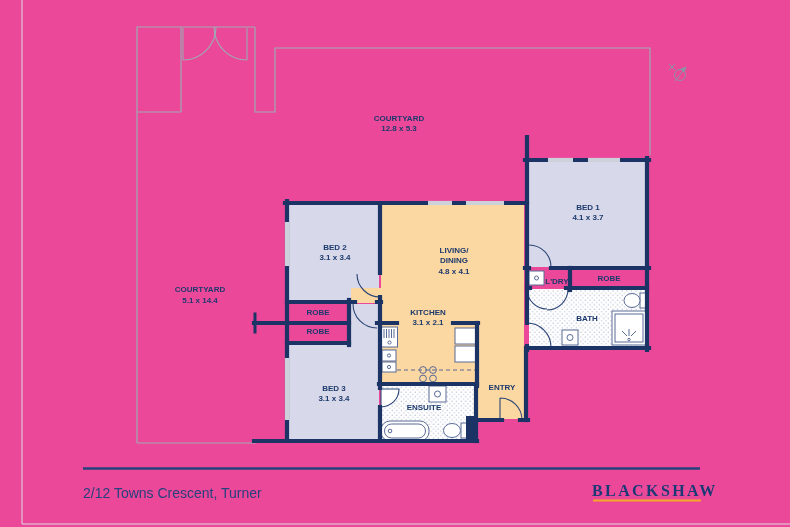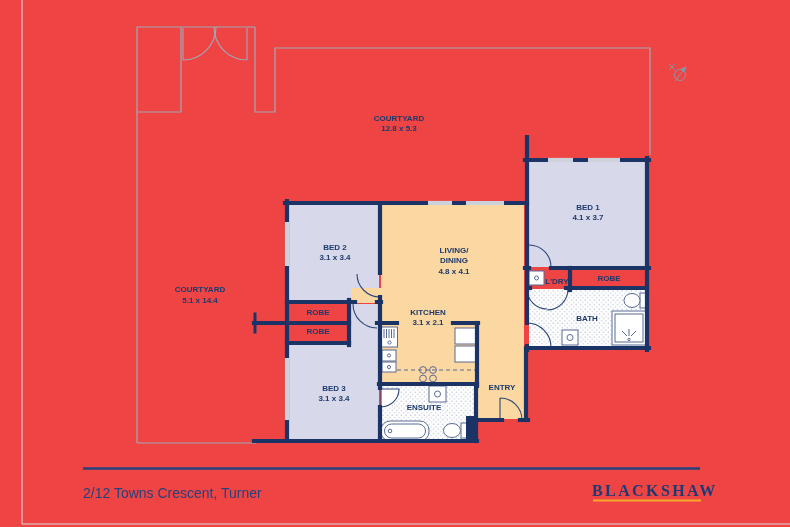--- a/index.html
+++ b/index.html
@@ -1,16 +1,16 @@
 <!DOCTYPE html>
 <html><head>
 <meta charset="utf-8">
 <style>
   html,body{margin:0;padding:0;background:#ffffff;}
-  .page{position:relative;width:790px;height:527px;background:#ef4444;overflow:hidden;
+  .page{position:relative;width:790px;height:527px;background:#ec4899;overflow:hidden;
         font-family:"Liberation Sans",sans-serif;}
   svg{display:block}
   .out  {stroke:#9fa8b4;stroke-width:1.2;fill:none;}
   .wall {stroke:#1b3465;stroke-width:4.2;fill:none;stroke-linecap:square;}
   .wallthin{stroke:#1b3465;stroke-width:3;fill:none;stroke-linecap:square;}
   .win  {stroke:#ccd1da;stroke-width:4.2;fill:none;stroke-linecap:butt;}
   .door {stroke:#2c4577;stroke-width:1.1;fill:none;}
   .doorw{stroke:#2c4577;stroke-width:1.1;fill:#ffffff;}
   .gatearc{stroke:#9fa8b4;stroke-width:1.1;fill:none;}
   .fix  {stroke:#5a6a96;stroke-width:1;fill:#ffffff;}

